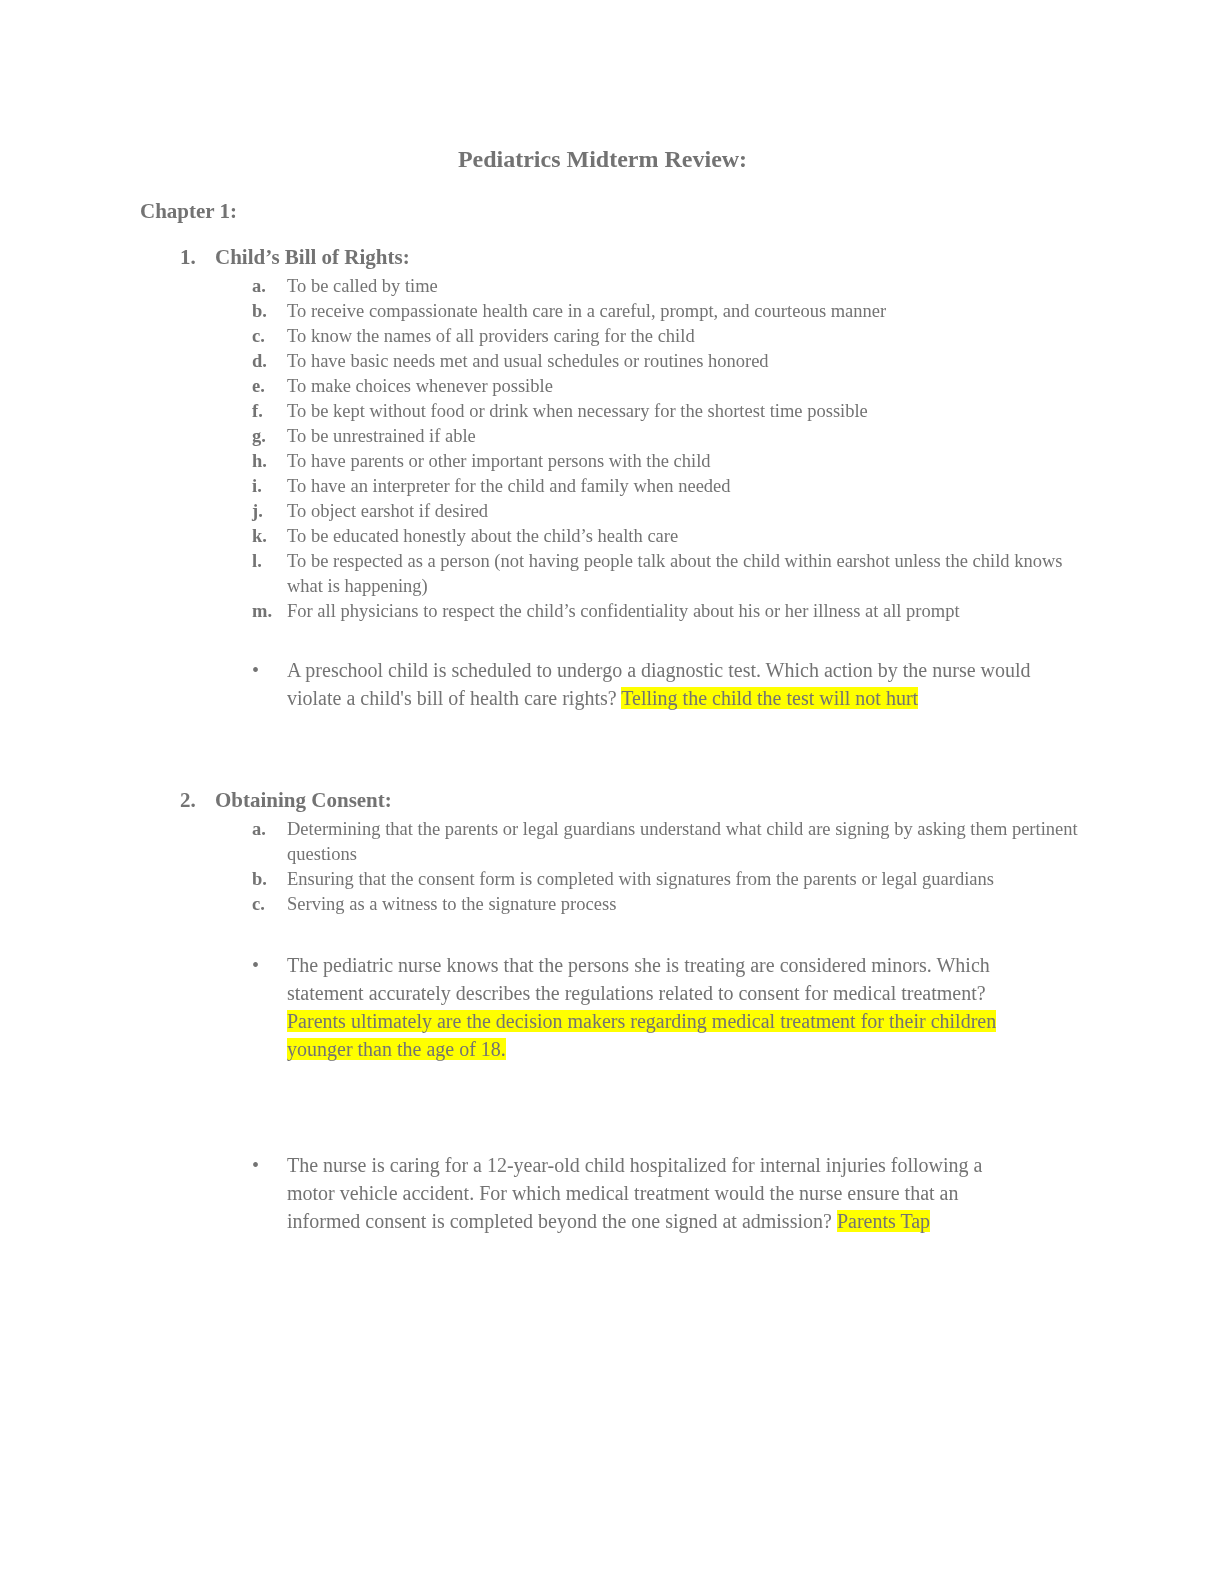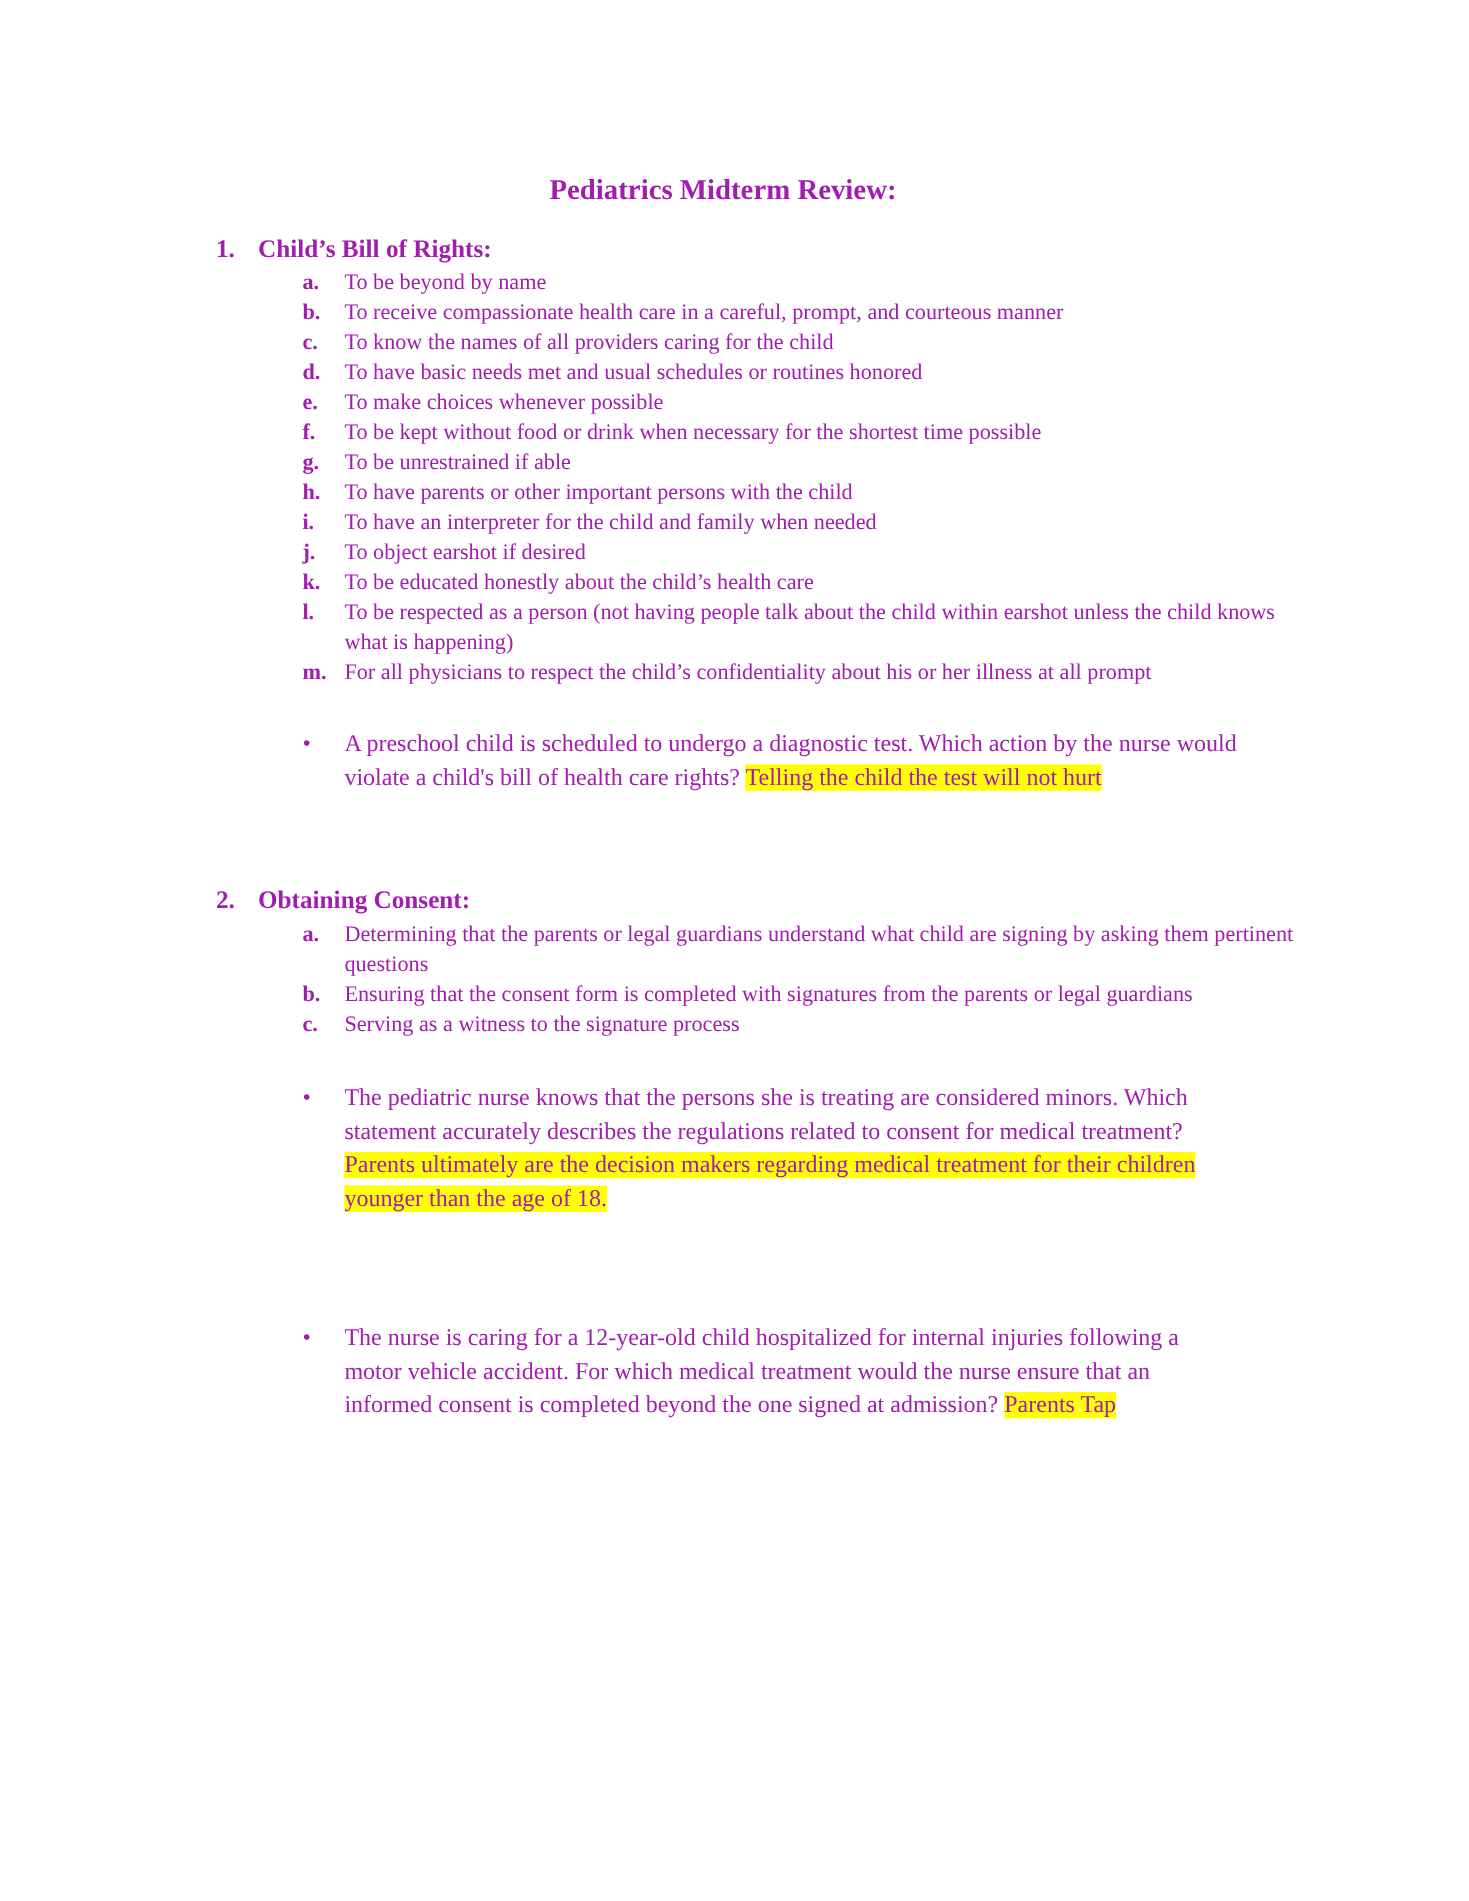--- a/index.html
+++ b/index.html
@@ -6,21 +6,21 @@
   html, body {
     margin: 0;
     padding: 0;
     background: #ffffff;
   }
   .page {
     position: relative;
     width: 1224px;
     height: 1584px;
     background: #ffffff;
-    color: #a21caf;
+    color: #737373;
     font-family: "Liberation Serif", "DejaVu Serif", serif;
     box-sizing: border-box;
     padding: 145px 159px 0 140px;
     overflow: hidden;
   }
   .doc-title {
     font-size: 24px;
     font-weight: bold;
     text-align: center;
     line-height: 28px;
@@ -92,31 +92,32 @@
     text-align: right;
   }
 </style>
 </head>
 <body>
 
 <div class="page">
 
   <div class="doc-title">Pediatrics Midterm Review:</div>
 
+  <div class="chapter">Chapter 1:</div>
 
   <div>
     <div class="section-heading">
       <span class="sec-num">1.</span>
       <span class="sec-title">Child’s Bill of Rights:</span>
     </div>
 
     <div class="items">
       <div class="item">
         <span class="item-marker">a.</span>
-        <span class="item-text">To be beyond by name</span>
+        <span class="item-text">To be called by time</span>
       </div>
       <div class="item">
         <span class="item-marker">b.</span>
         <span class="item-text">To receive compassionate health care in a careful, prompt, and courteous manner</span>
       </div>
       <div class="item">
         <span class="item-marker">c.</span>
         <span class="item-text">To know the names of all providers caring for the child</span>
       </div>
       <div class="item">

